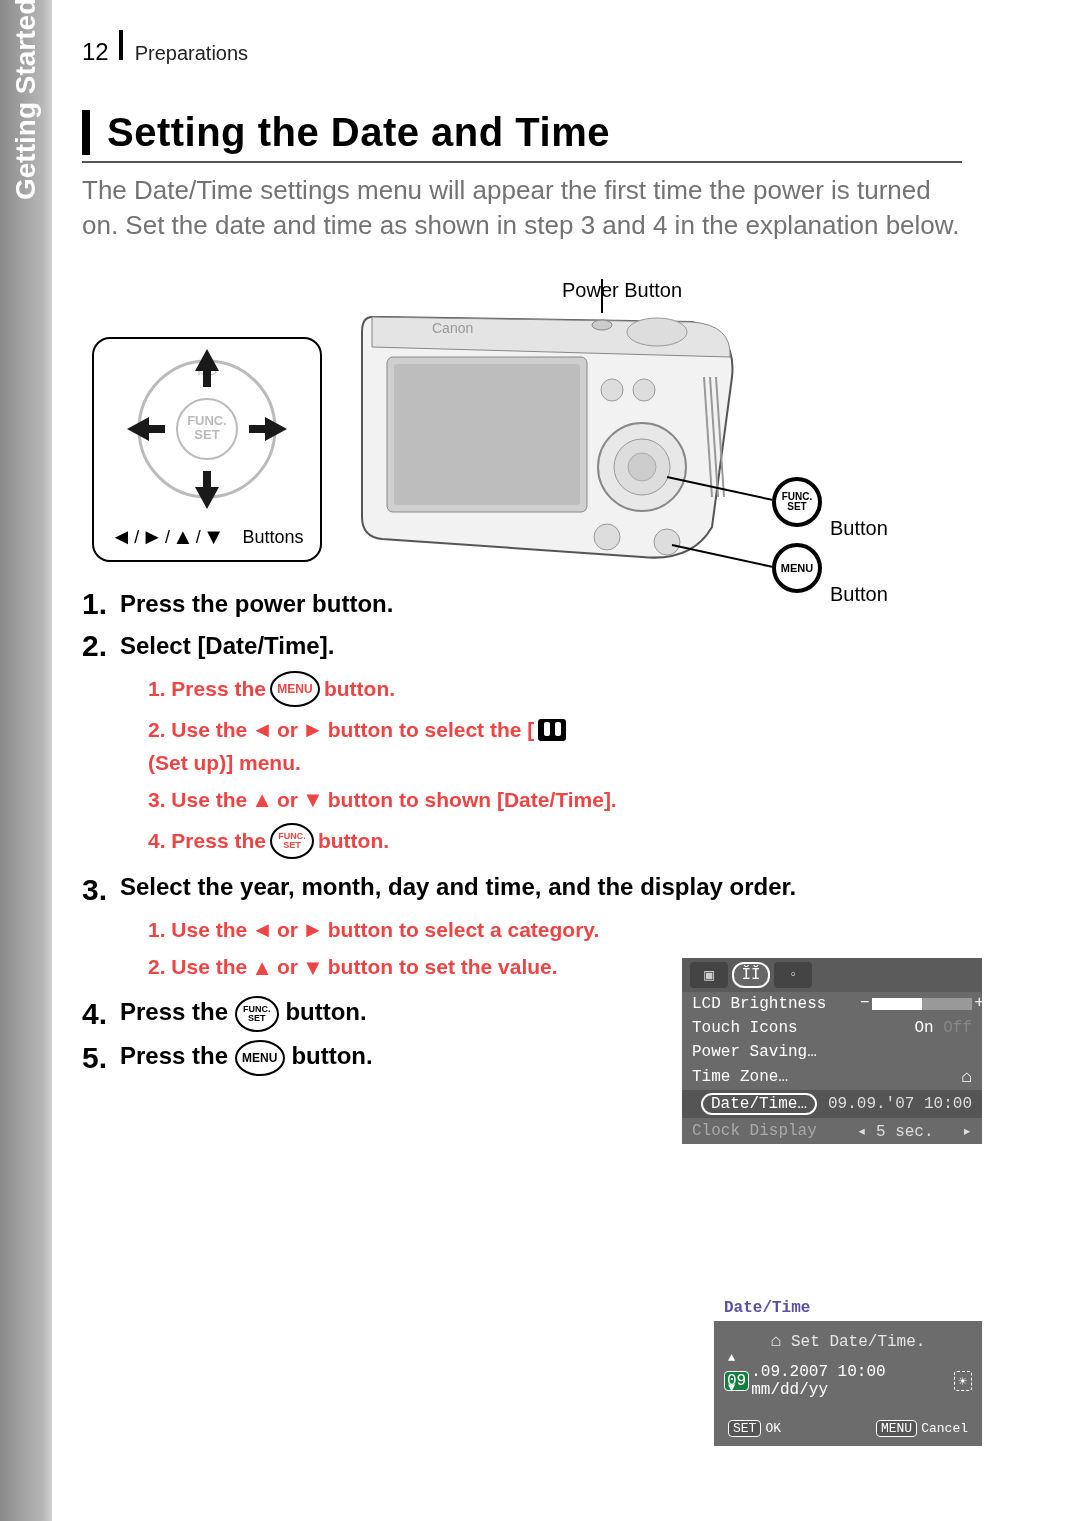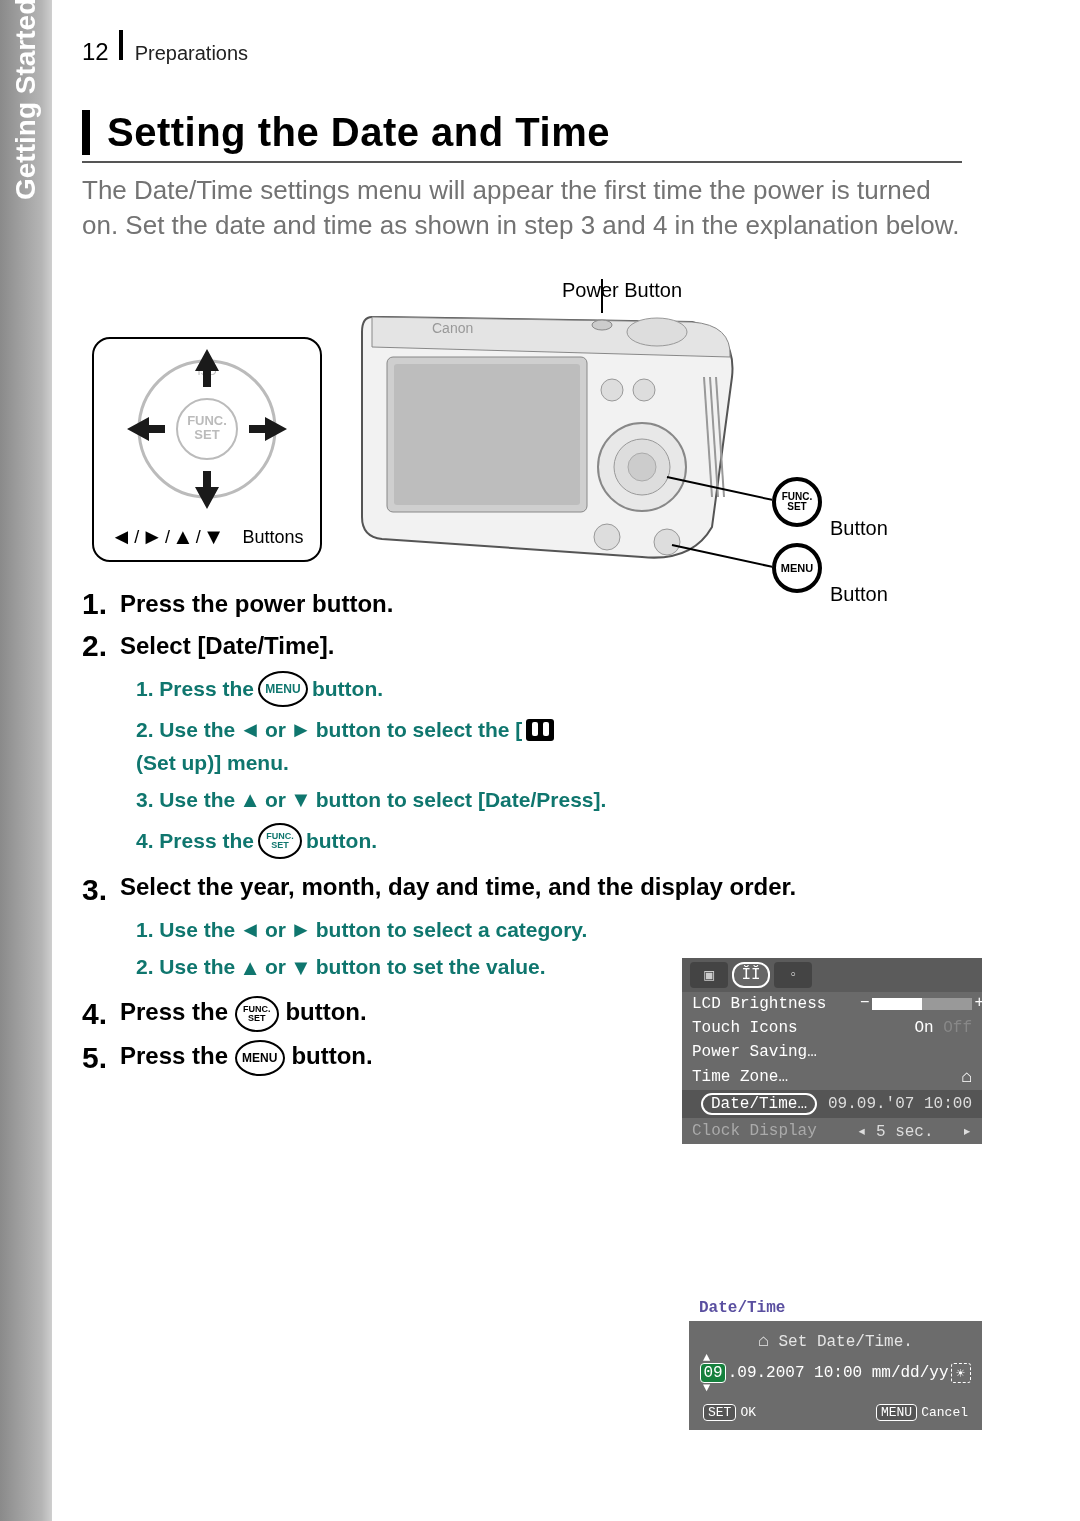--- a/index.html
+++ b/index.html
@@ -150,22 +150,22 @@
     font-size: 24px;
     font-weight: bold;
     color: #000;
   }
   .substeps {
     margin: 6px 0 14px 50px;
   }
   .substep {
     font-size: 21px;
     font-weight: bold;
-    color: #0f766e;
-    margin: 8px 4px;
+    color: #ef4444;
+    margin: 8px 16px;
     display: flex;
     align-items: center;
     flex-wrap: wrap;
     gap: 4px;
     line-height: 1.35;
     max-width: 490px;
   }
   .menu-screenshot {
     position: absolute;
     right: 98px;
@@ -224,21 +224,21 @@
   .brightness-bar::before {
     content: "−"; position: absolute; left: -12px; top: -4px; color: #fff;
   }
   .brightness-bar::after {
     content: "+"; position: absolute; right: -12px; top: -4px; color: #fff;
   }
   .datetime-screenshot {
     position: absolute;
     right: 98px;
     top: 1295px;
-    width: 293px;
+    width: 268px;
     background: #6c6c6c;
     font-family: "Courier New", monospace;
     color: #fff;
     font-size: 16px;
     padding-bottom: 6px;
   }
   .dt-title {
     background: #fff;
     color: #5a4fa0;
     padding: 4px 10px;
@@ -464,21 +464,21 @@
         <span class="arrow-glyph">►</span>
         <span> button to select the [</span>
         <span class="tool-icon"></span>
         <span> (Set up)] menu.</span>
       </div>
       <div class="substep">
         <span>3. Use the </span>
         <span class="arrow-glyph">▲</span>
         <span> or </span>
         <span class="arrow-glyph">▼</span>
-        <span> button to select [Date/Press].</span>
+        <span> button to shown [Date/Time].</span>
       </div>
       <div class="substep">
         <span>4. Press the </span>
         <span class="inline-icon oval-btn func">
             <span>FUNC.</span>
             <span>SET</span>
           </span>
         <span> button.</span>
       </div>
     </div>

